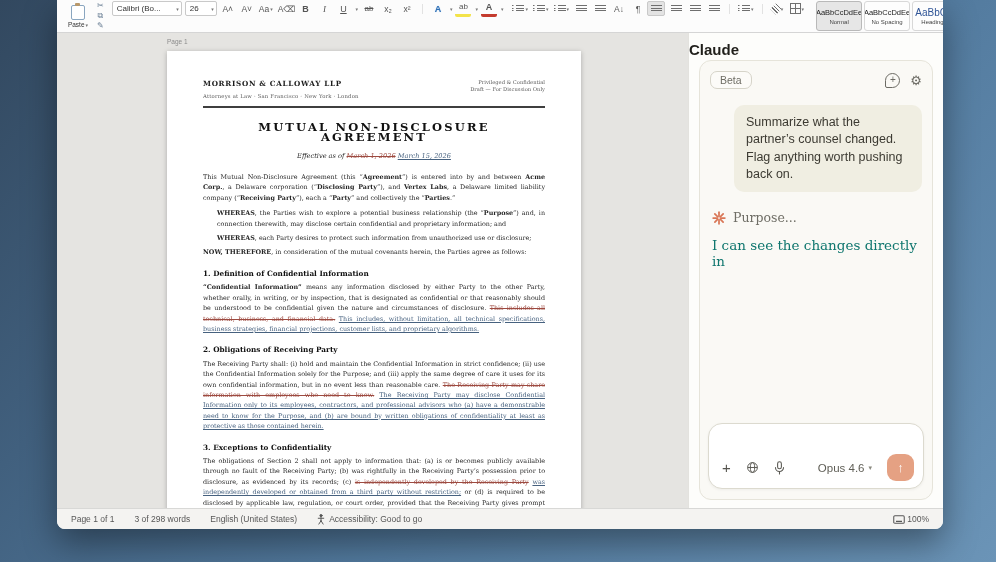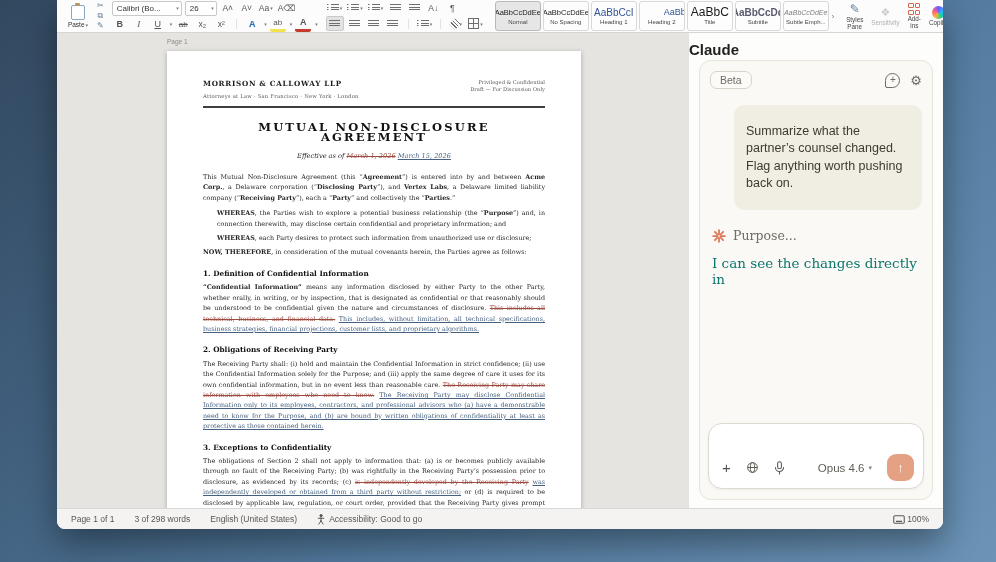--- a/index.html
+++ b/index.html
@@ -6,21 +6,21 @@
   body{width:996px;height:562px;overflow:hidden;position:relative;
        font-family:"Liberation Sans",sans-serif;
        background:linear-gradient(135deg,#32485f 0%,#41607e 30%,#527a9e 60%,#6b94b7 100%);}
   .window{position:absolute;left:57px;top:0;width:886px;height:529px;background:#fff;
           border-radius:0 0 8px 8px;box-shadow:0 14px 34px rgba(0,0,0,.4);overflow:hidden;}
 
   
   .ribbon{height:33px;background:#fcfcfc;border-bottom:1px solid #d5d5d5;display:flex;align-items:stretch;
           padding:1px 4px 1px 6px;box-sizing:border-box;color:#444;}
   .vsep{width:1px;background:#e2e2e2;margin:3px 4px;}
-  .grp{display:flex;flex-direction:column;justify-content:center;gap:1px;}
+  .grp{display:flex;justify-content:center;gap:1px;}
   .grp-row{display:flex;align-items:center;gap:3px;height:15px;}
   .rbtn{display:inline-flex;align-items:center;justify-content:center;min-width:14px;height:13px;
         border-radius:2px;font-size:8.5px;color:#555;cursor:default;padding:0 1px;}
   .rbtn.active{background:#e3e3e3;border:1px solid #c9c9c9;}
   .caret{font-size:5px;color:#777;margin-left:1px;}
   .clipboard{flex-direction:row;align-items:center;gap:4px;}
   .paste{display:flex;flex-direction:column;align-items:center;justify-content:center;width:30px;height:30px;}
   .clipicon{width:12px;height:13px;border:1.2px solid #8aa6c0;border-radius:2px;position:relative;background:#fff;}
   .clipicon:before{content:"";position:absolute;left:2.5px;top:-2.5px;width:5px;height:3px;background:#b9986a;border-radius:1px;}
   .paste-label{font-size:6.5px;color:#333;margin-top:1px;}
@@ -84,21 +84,21 @@
   .panel-title{font-size:15px;font-weight:bold;color:#201f1b;margin:8px 0 0 0;}
   .card{position:absolute;top:27px;left:10px;right:10px;bottom:8px;background:#faf9f5;
         border:1px solid #e6e4da;border-radius:12px;padding:10px;box-sizing:border-box;}
   .card-top{display:flex;align-items:center;justify-content:space-between;}
   .beta{border:1px solid #d6d4c9;border-radius:7px;background:#fcfbf8;color:#6e6d64;
         font-size:10.5px;padding:2px 9px;}
   .card-icons{display:flex;align-items:center;gap:10px;color:#6c6b64;}
   .newchat{width:13px;height:13px;border:1.3px solid #6c6b64;border-radius:50% 50% 50% 2px;position:relative;}
   .newchat:before{content:"+";position:absolute;left:50%;top:50%;transform:translate(-50%,-54%);font-size:10px;color:#6c6b64;}
   .gear{font-size:13px;line-height:13px;}
-  .bubble{margin:16px 0 0 24px;background:#f0eee2;border-radius:10px;padding:18px 12px;
+  .bubble{margin:16px 0 0 24px;background:#f0eee2;border-radius:10px;padding:9px 12px;
           font-size:12.5px;line-height:1.38;color:#3c3a32;}
   .thinking{display:flex;align-items:center;gap:7px;margin:18px 2px 0;color:#6f6e66;
             font-family:"DejaVu Serif",serif;font-size:12.5px;}
   .response{margin:12px 2px 0;font-family:"DejaVu Serif",serif;font-size:13.5px;color:#0f766e;}
   .inputbox{position:absolute;left:8px;right:8px;bottom:10px;height:64px;background:#fff;
             border:1px solid #dcdacf;border-radius:14px;box-shadow:0 1px 3px rgba(0,0,0,.05);}
   .input-row{position:absolute;left:13px;right:9px;bottom:7px;display:flex;align-items:center;gap:15px;color:#5a5953;}
   .plus-ic{font-size:15px;line-height:15px;color:#55544e;}
   .spacer{flex:1;}
   .model{font-size:11.5px;color:#5f5e56;display:flex;align-items:center;gap:4px;}

